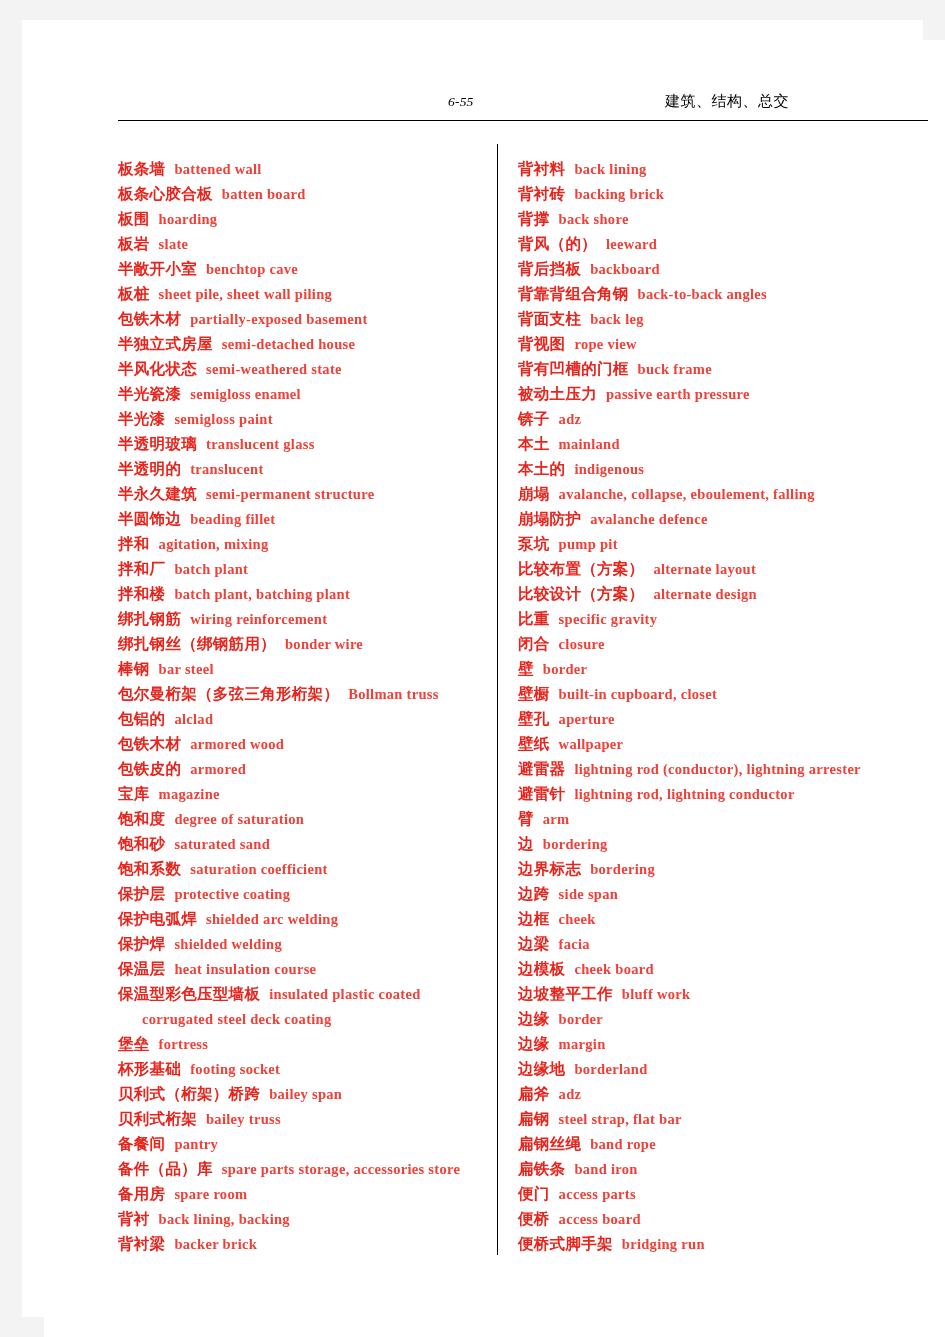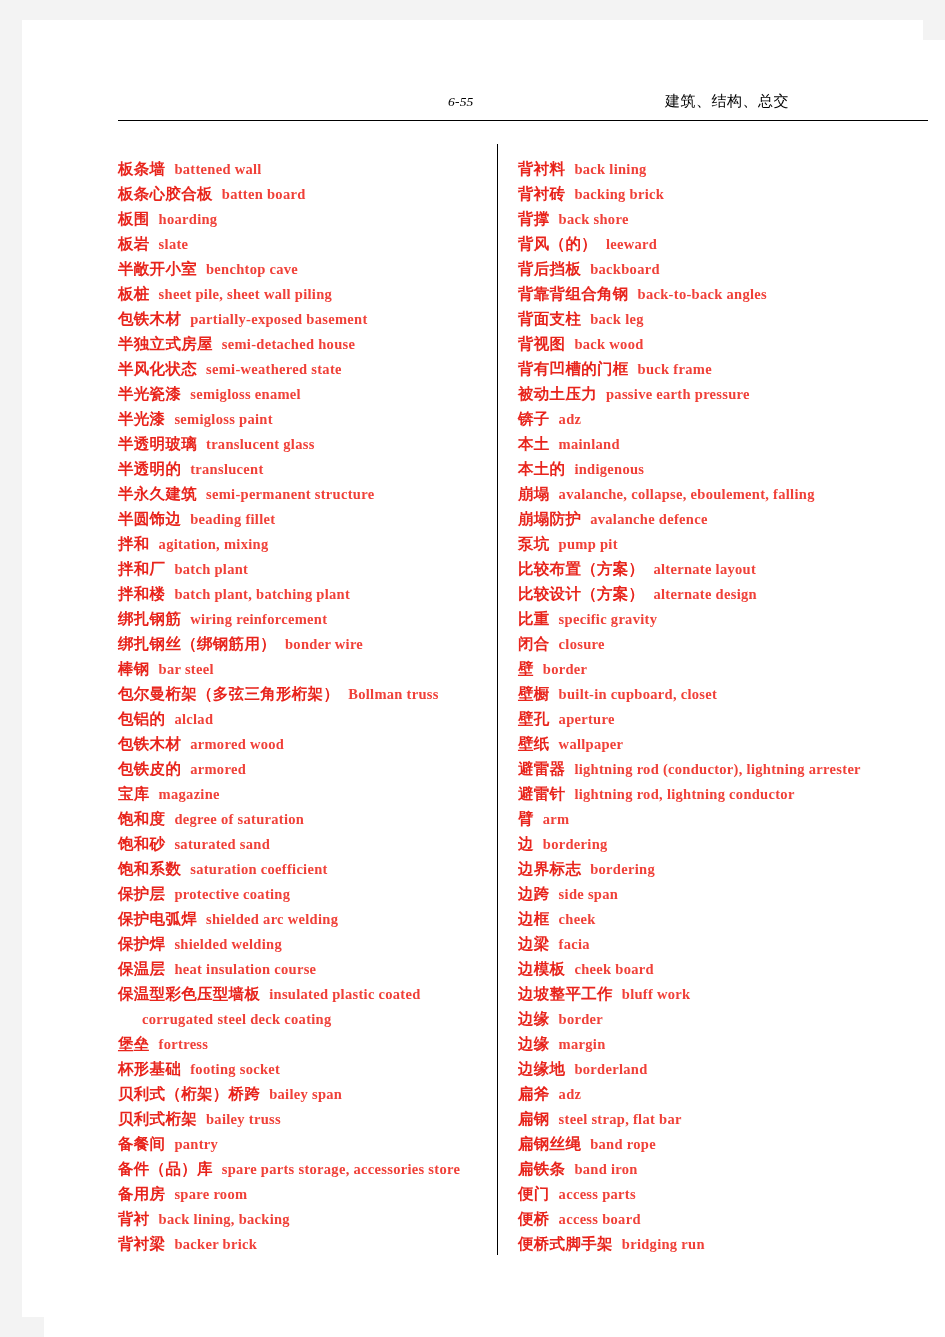--- a/index.html
+++ b/index.html
@@ -185,21 +185,21 @@
           <div class="entry"><span class="cn">背衬梁</span><span class="en">backer brick</span></div>
         </div>
       <div class="col col-right">
           <div class="entry"><span class="cn">背衬料</span><span class="en">back lining</span></div>
           <div class="entry"><span class="cn">背衬砖</span><span class="en">backing brick</span></div>
           <div class="entry"><span class="cn">背撑</span><span class="en">back shore</span></div>
           <div class="entry"><span class="cn">背风（的）</span><span class="en">leeward</span></div>
           <div class="entry"><span class="cn">背后挡板</span><span class="en">backboard</span></div>
           <div class="entry"><span class="cn">背靠背组合角钢</span><span class="en">back-to-back angles</span></div>
           <div class="entry"><span class="cn">背面支柱</span><span class="en">back leg</span></div>
-          <div class="entry"><span class="cn">背视图</span><span class="en">back wood</span></div>
+          <div class="entry"><span class="cn">背视图</span><span class="en">rope view</span></div>
           <div class="entry"><span class="cn">背有凹槽的门框</span><span class="en">buck frame</span></div>
           <div class="entry"><span class="cn">被动土压力</span><span class="en">passive earth pressure</span></div>
           <div class="entry"><span class="cn">锛子</span><span class="en">adz</span></div>
           <div class="entry"><span class="cn">本土</span><span class="en">mainland</span></div>
           <div class="entry"><span class="cn">本土的</span><span class="en">indigenous</span></div>
           <div class="entry"><span class="cn">崩塌</span><span class="en">avalanche, collapse, eboulement, falling</span></div>
           <div class="entry"><span class="cn">崩塌防护</span><span class="en">avalanche defence</span></div>
           <div class="entry"><span class="cn">泵坑</span><span class="en">pump pit</span></div>
           <div class="entry"><span class="cn">比较布置（方案）</span><span class="en">alternate layout</span></div>
           <div class="entry"><span class="cn">比较设计（方案）</span><span class="en">alternate design</span></div>

